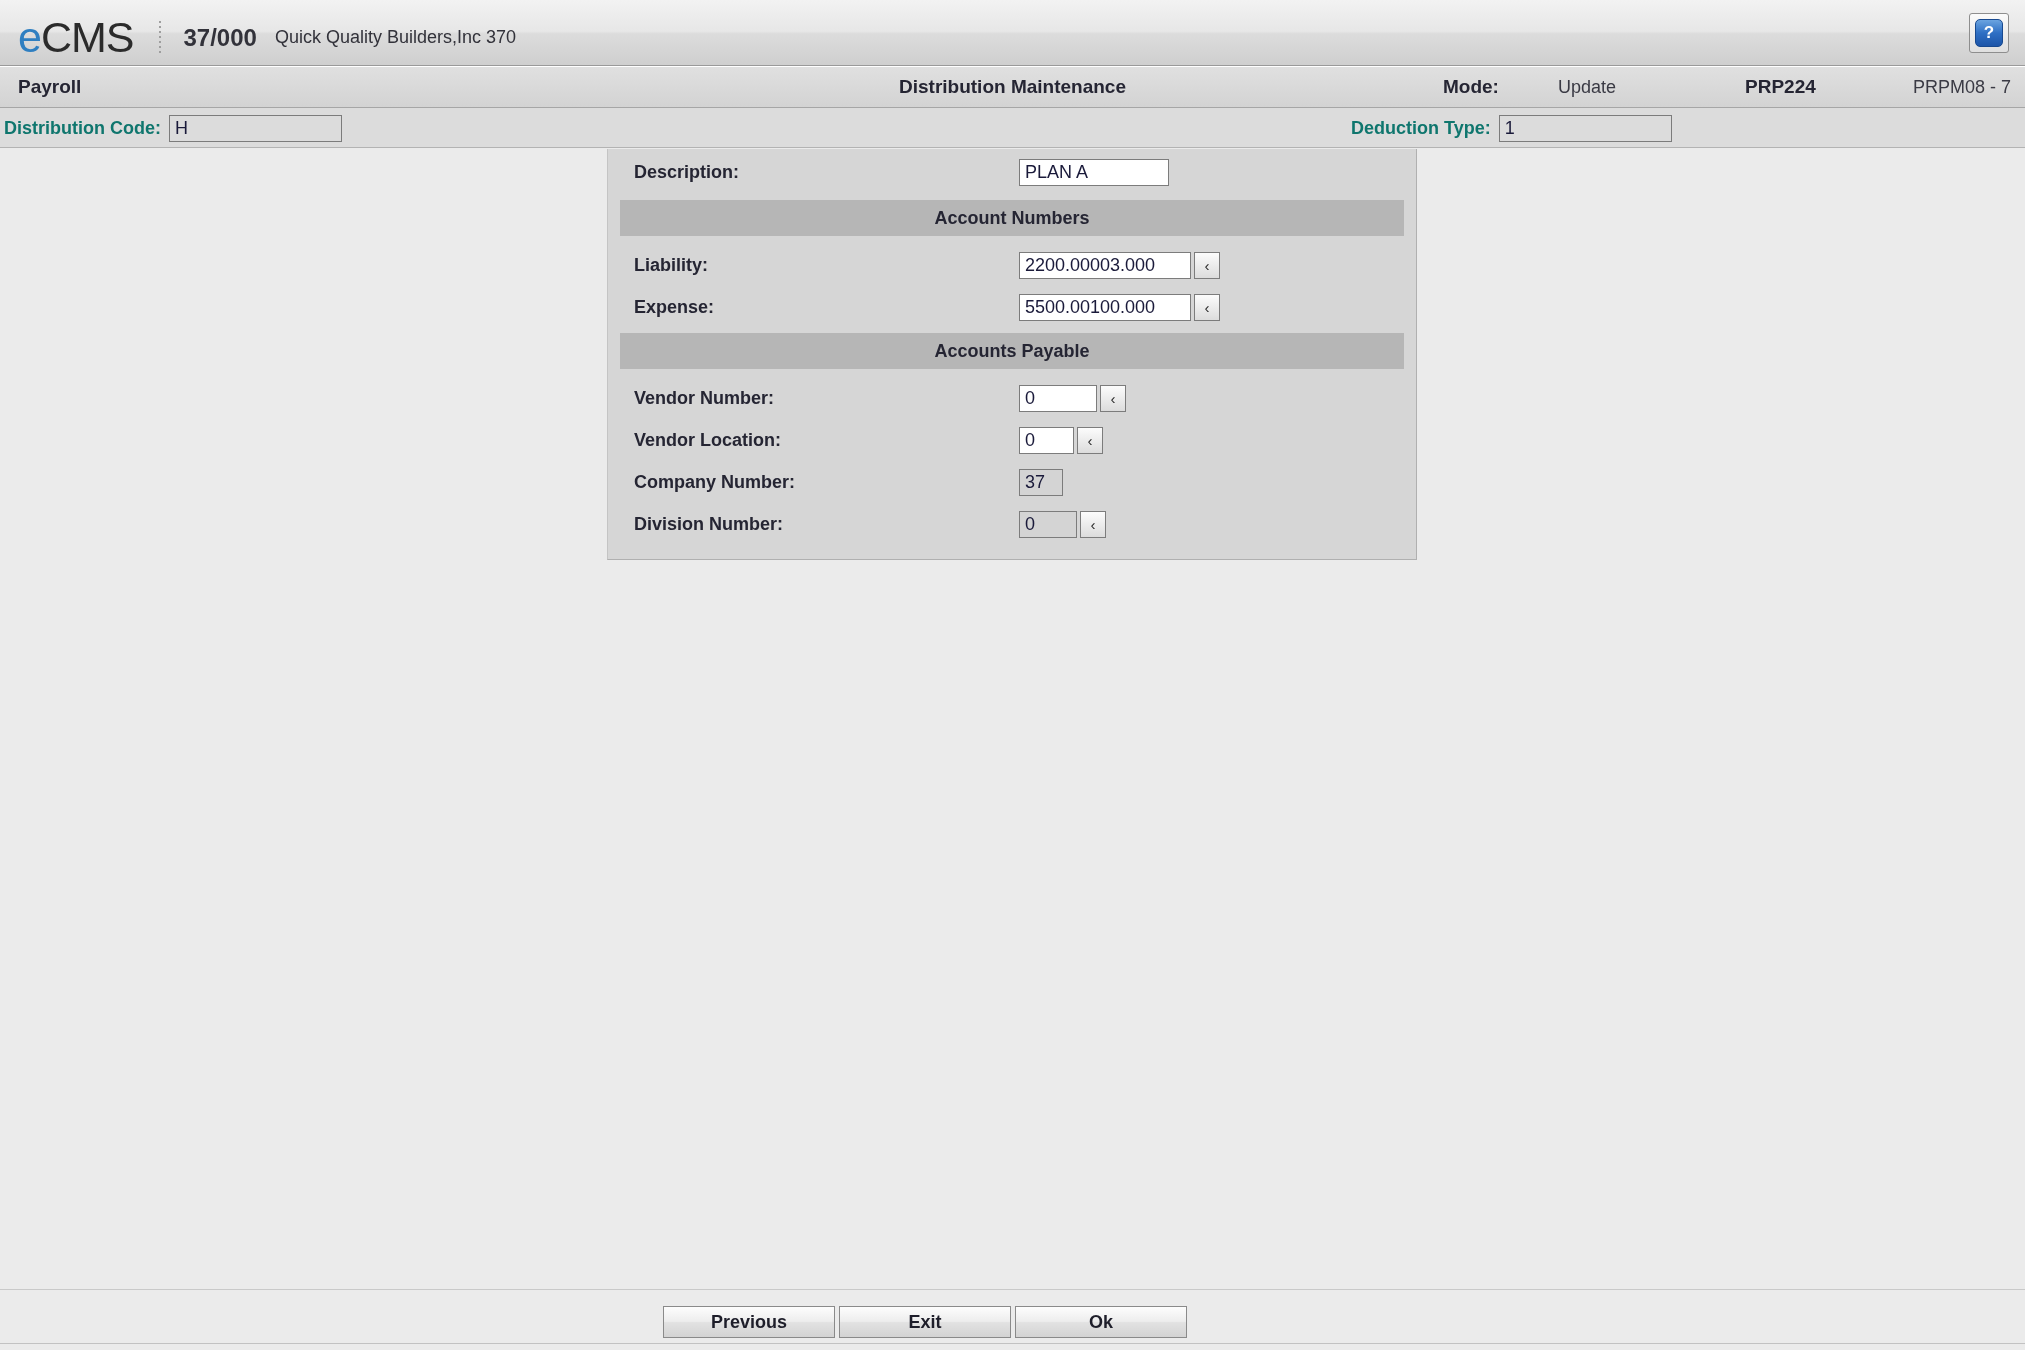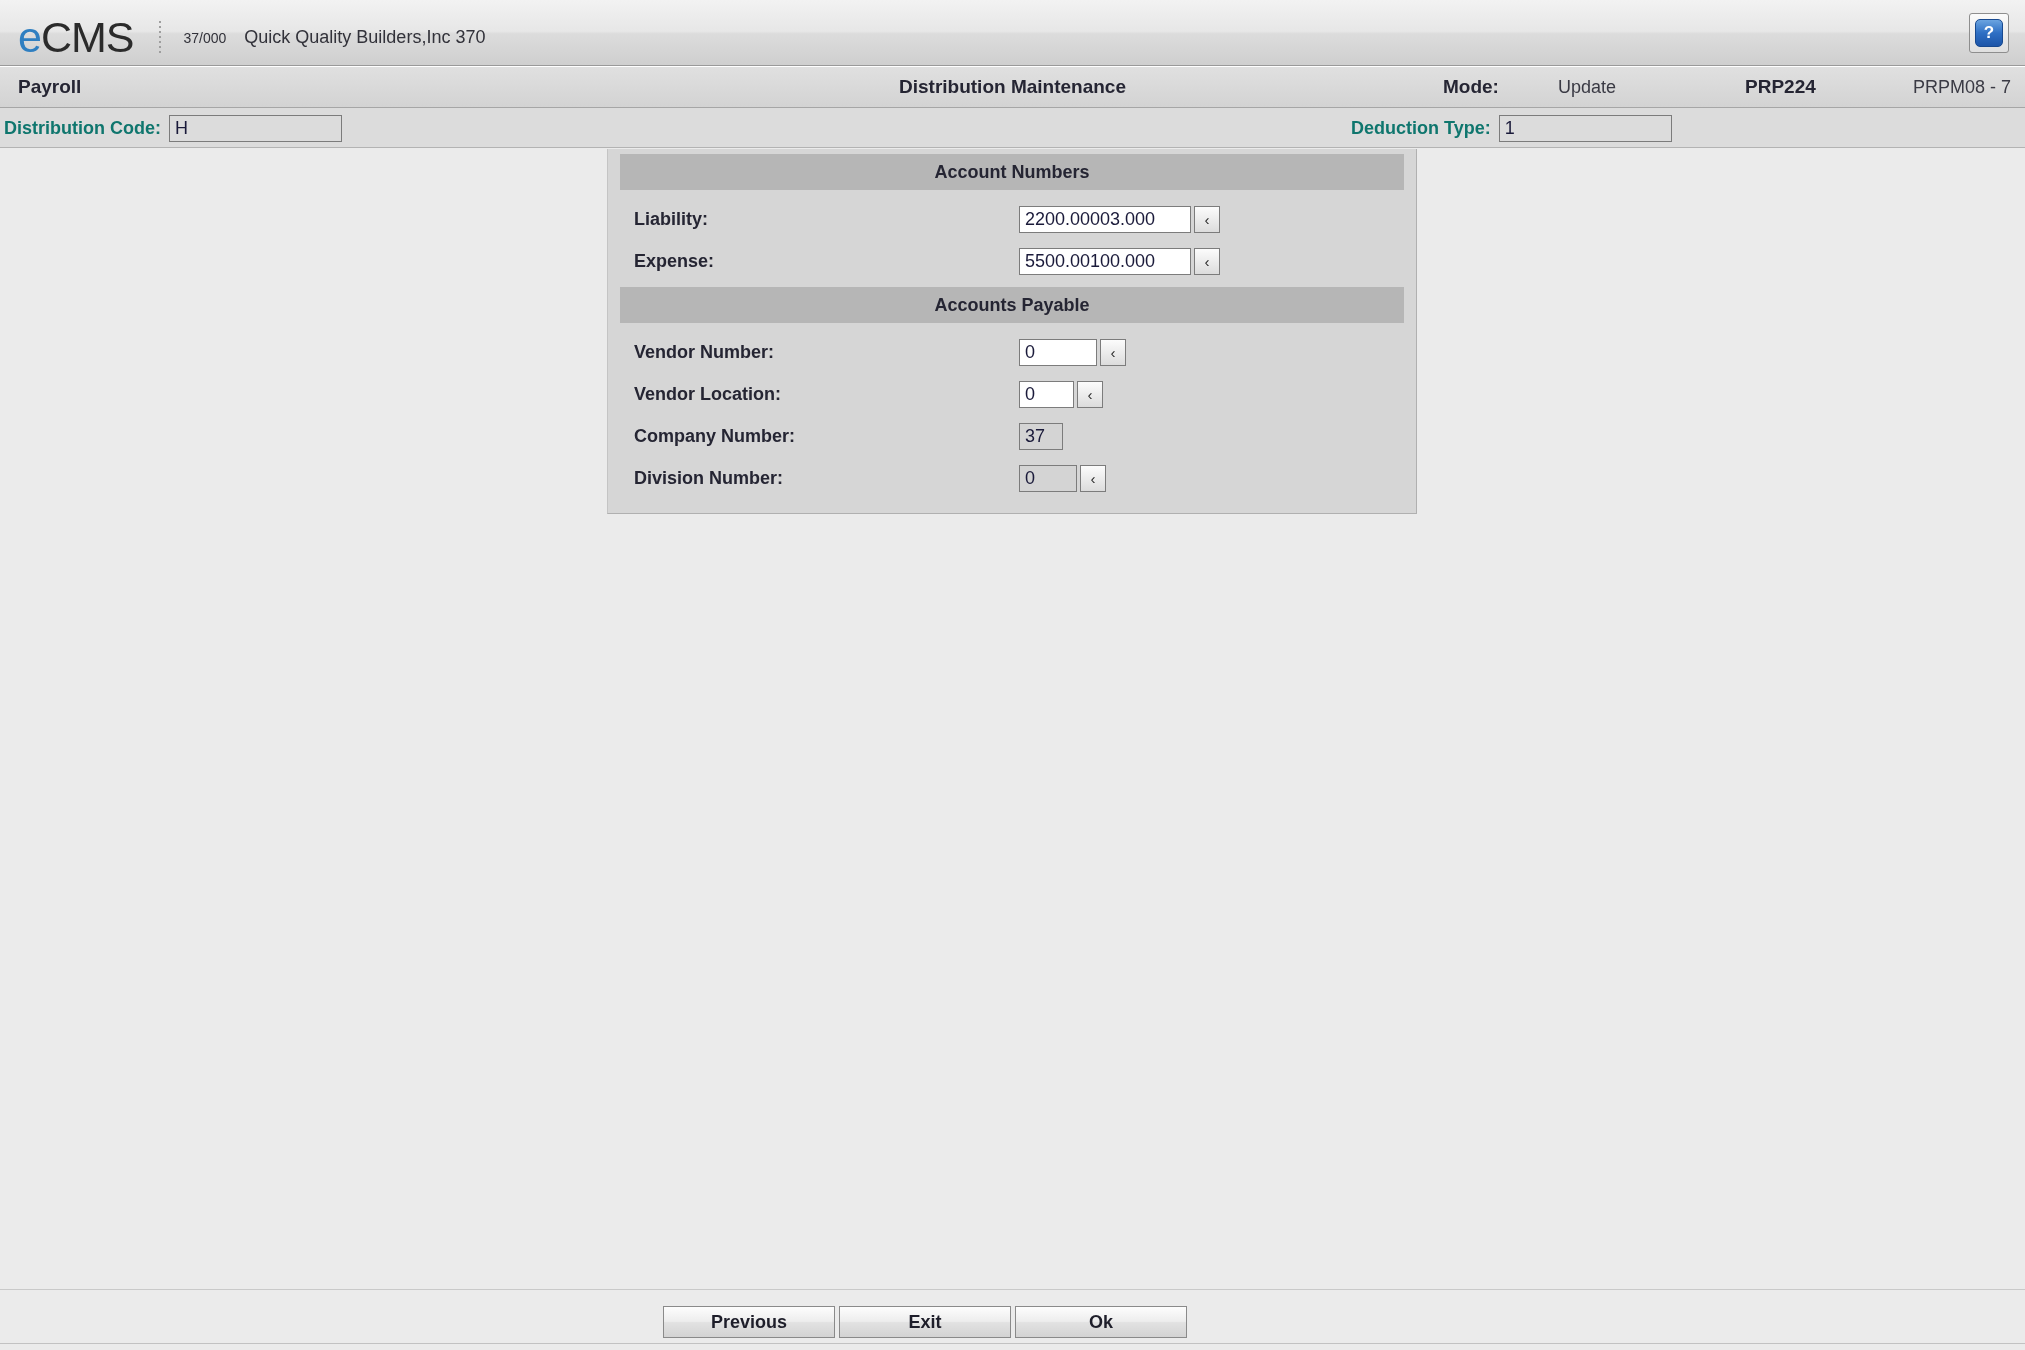--- a/index.html
+++ b/index.html
@@ -37,24 +37,25 @@
   .logo .e { color: #2f7fc1; }
   .logo .cms { color: #2b2b2b; }
   .brand-sep {
     width: 2px;
     height: 34px;
     margin: 0 22px 0 26px;
     background-image: linear-gradient(to bottom, #9e9e9e 50%, transparent 50%);
     background-size: 2px 5px;
   }
   .brand-co-num {
-    font-size: 14px;
+    font-size: 24px;
     color: #32323a;
     margin-right: 18px;
     white-space: nowrap;
+    font-weight: bold;
   }
   .brand-co-name {
     font-size: 18px;
     color: #32323a;
     white-space: nowrap;
   }
   .help-btn {
     position: absolute;
     right: 16px;
     top: 50%;
@@ -308,20 +309,24 @@
   </div>
   <div class="keyfield" style="left:1351px;">
     <span class="klabel">Deduction Type:</span>
     <input class="inp" style="width: 173px;" value="1">
   </div>
 </div>
 
 <div class="content">
   <div class="panel">
 
+    <div class="row" style="height:46px;">
+      <span class="flabel">Description:</span>
+      <input class="inp white" style="width: 150px;" value="PLAN A">
+    </div>
 
     <div class="sectionhdr">Account Numbers</div>
 
     <div class="row">
       <span class="flabel">Liability:</span>
       <span class="lookup-wrap">
         <input class="inp white" style="width: 172px;" value="2200.00003.000">
         <span class="lookup-btn">‹</span>
       </span>
     </div>

